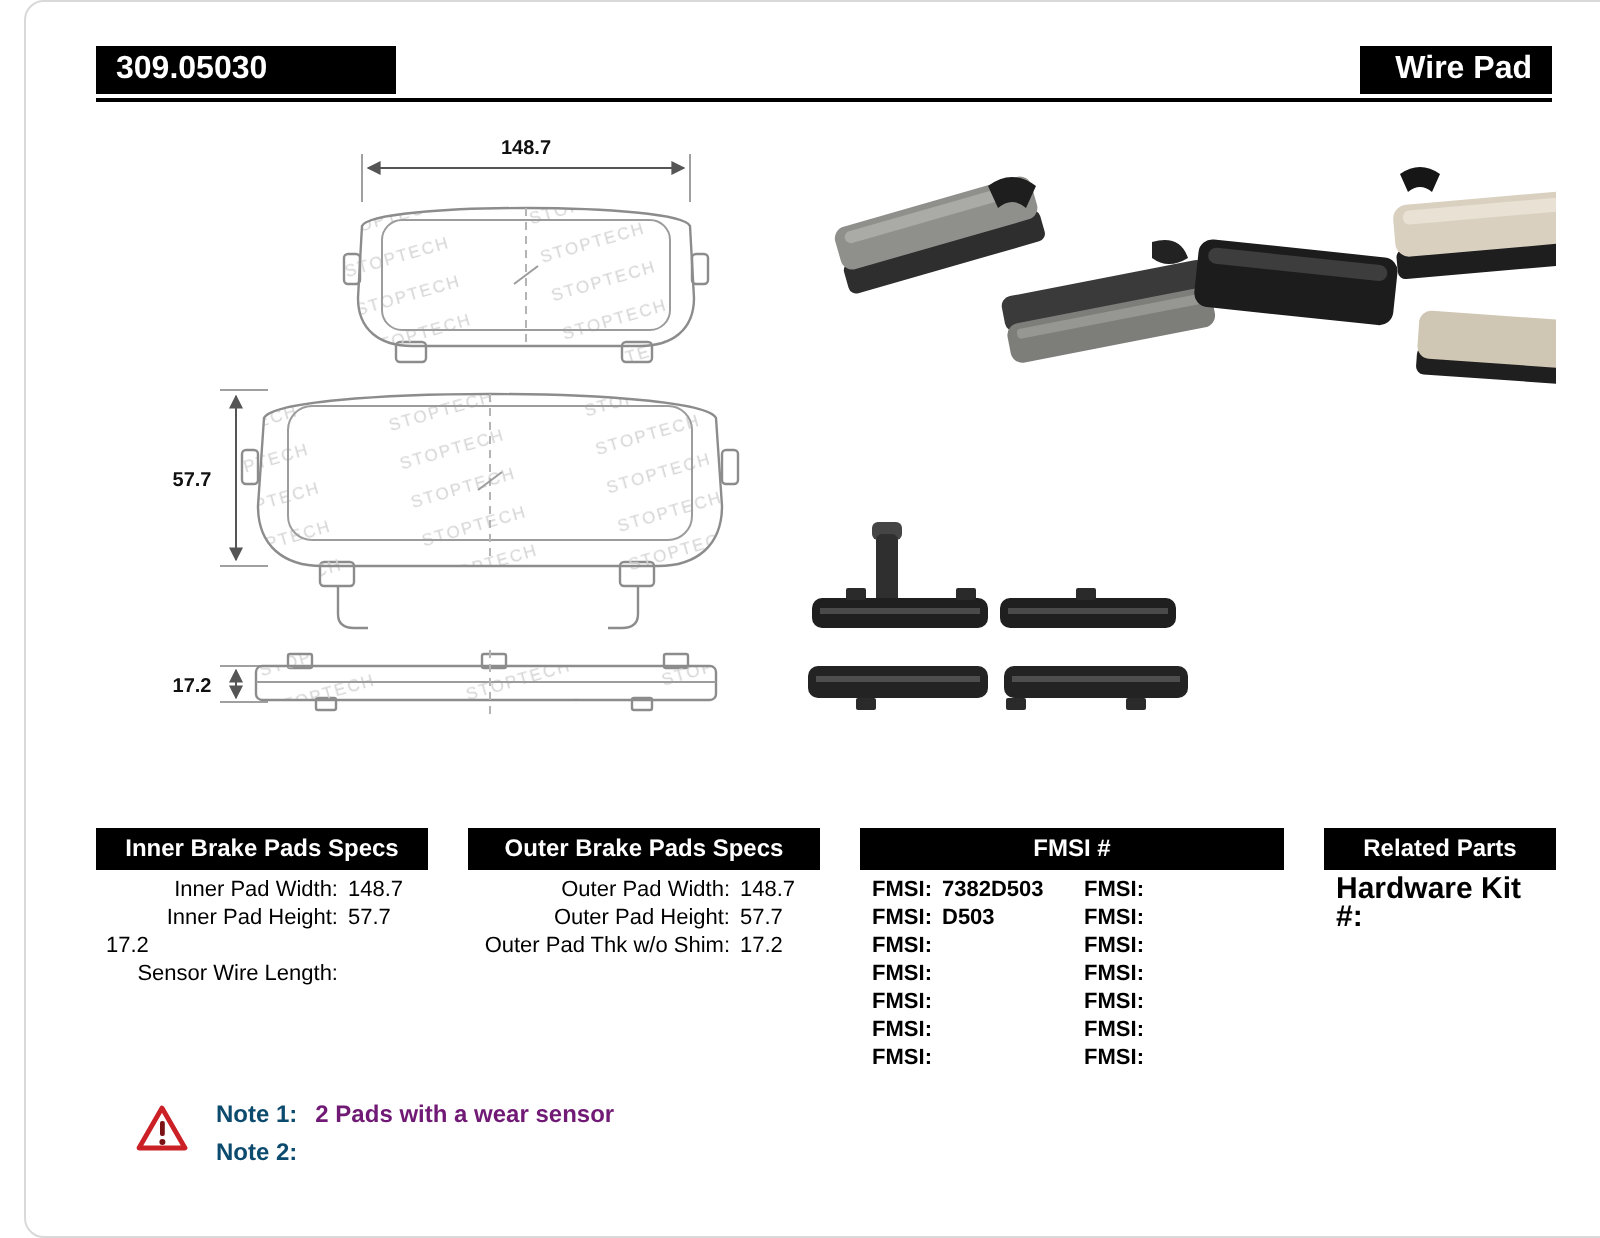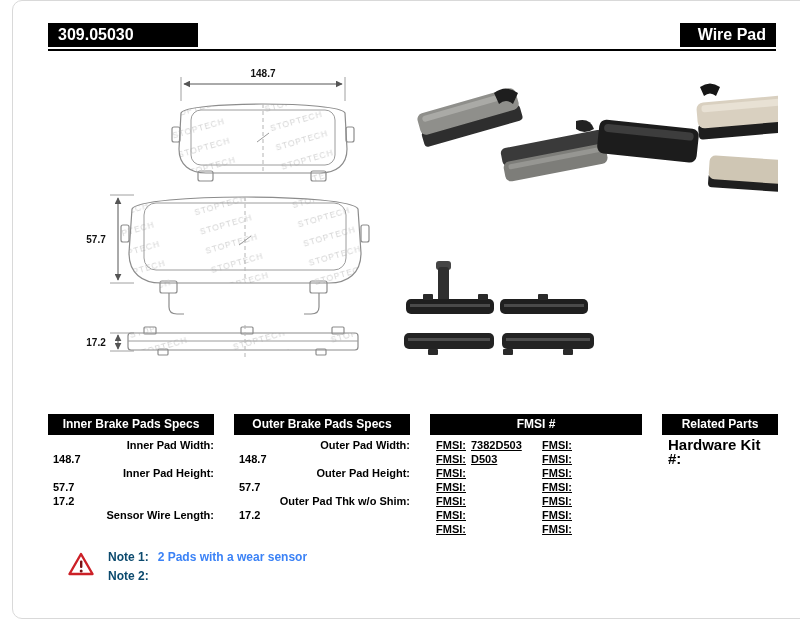--- a/index.html
+++ b/index.html
@@ -16,43 +16,43 @@
   .pt-bar {
     position:absolute; right:0; top:0; height:24px; background:#000; color:#fff;
     font-weight:bold; font-size:16px; display:flex; align-items:center; padding:0 10px 0 18px; box-sizing:border-box;
   }
   .diagram-area { position:absolute; left:35px; top:56px; width:730px; height:352px; }
 
   .tables { position:absolute; left:35px; top:413px; width:730px; display:flex; gap:20px; }
   .spec-col { display:flex; flex-direction:column; }
   .col-inner { width:166px; }
   .col-outer { width:176px; }
-  .col-fmsi  { width:212px;text-decoration:underline; }
+  .col-fmsi  { width:212px; }
   .col-related { flex:1; }
   .col-header {
     background:#000; color:#fff; font-weight:bold; font-size:12px;
     text-align:center; padding:3px 0 4px; margin-bottom:3px;
   }
-  .spec-row { display:flex; font-size:11px; font-weight:bold; line-height:14px;flex-direction:column; }
+  .spec-row { display:flex; font-size:11px; font-weight:normal; line-height:14px; }
   .spec-label { flex:1; text-align:right; }
   .spec-value { width:40px; text-align:left; padding-left:5px; }
   .fmsi-body { display:flex; }
   .fmsi-half { width:50%; }
   .fmsi-row { display:flex; font-size:11px; font-weight:bold; line-height:14px; }
   .fmsi-label { width:36px; text-align:right; }
   .fmsi-value { flex:1; padding-left:5px; }
   .rel-row { font-size:15px; font-weight:bold; line-height:14px; padding-left:6px; display:flex; }
   .rel-value { padding-left:5px; }
 
   .notes { position:absolute; left:55px; top:549px; display:flex; align-items:flex-start; }
   .warn { width:26px; height:24px; margin-right:14px; margin-top:2px; }
   .note-block { display:flex; flex-direction:column; gap:5px; }
   .note-line { display:flex; font-size:12px; font-weight:bold; }
   .note-label { color:#0c4a6e; }
-  .note-red { color:#3b82f6; margin-left:9px; }
+  .note-red { color:#701a75; margin-left:9px; }
 </style>
 </head>
 <body>
 
 <div class="page">
 
   <div class="header-rule">
     <div class="pn-bar">309.05030</div>
     <div class="pt-bar">Wire Pad</div>
   </div>

